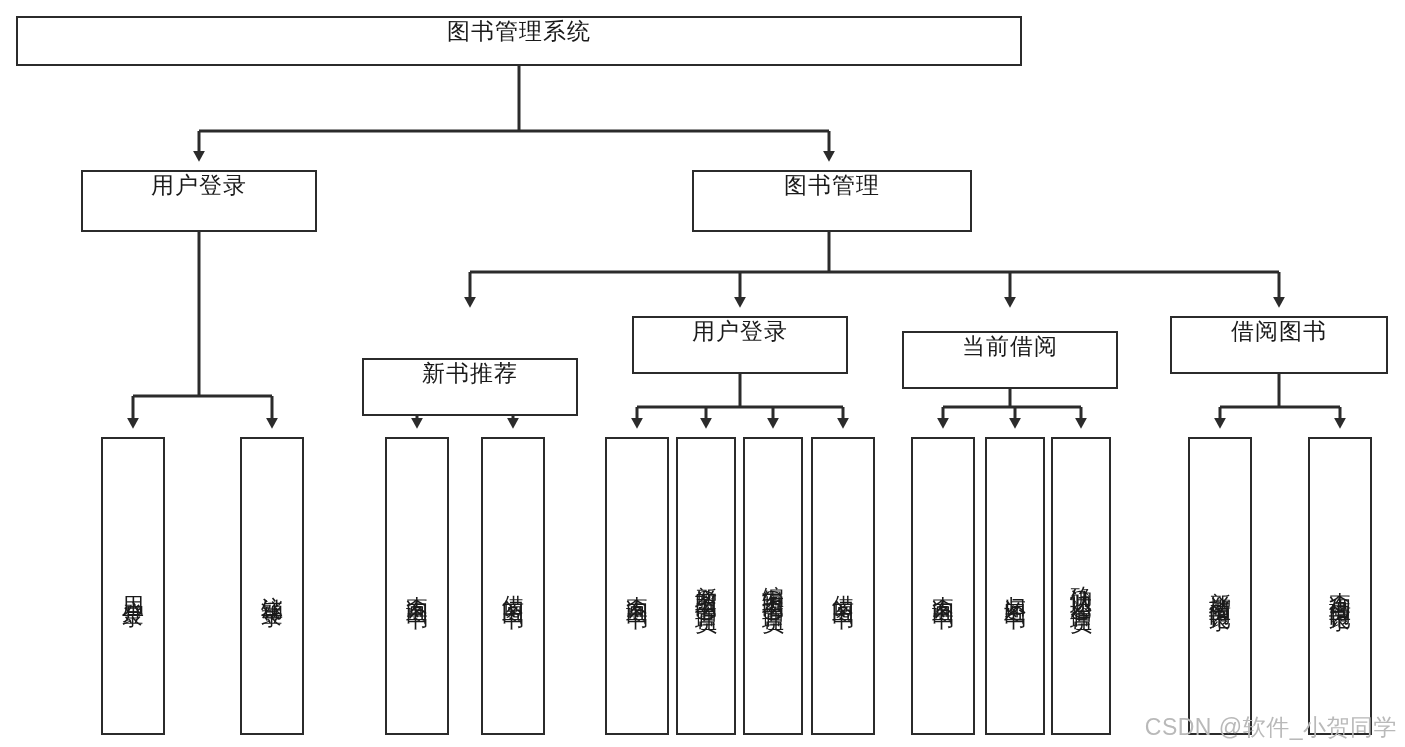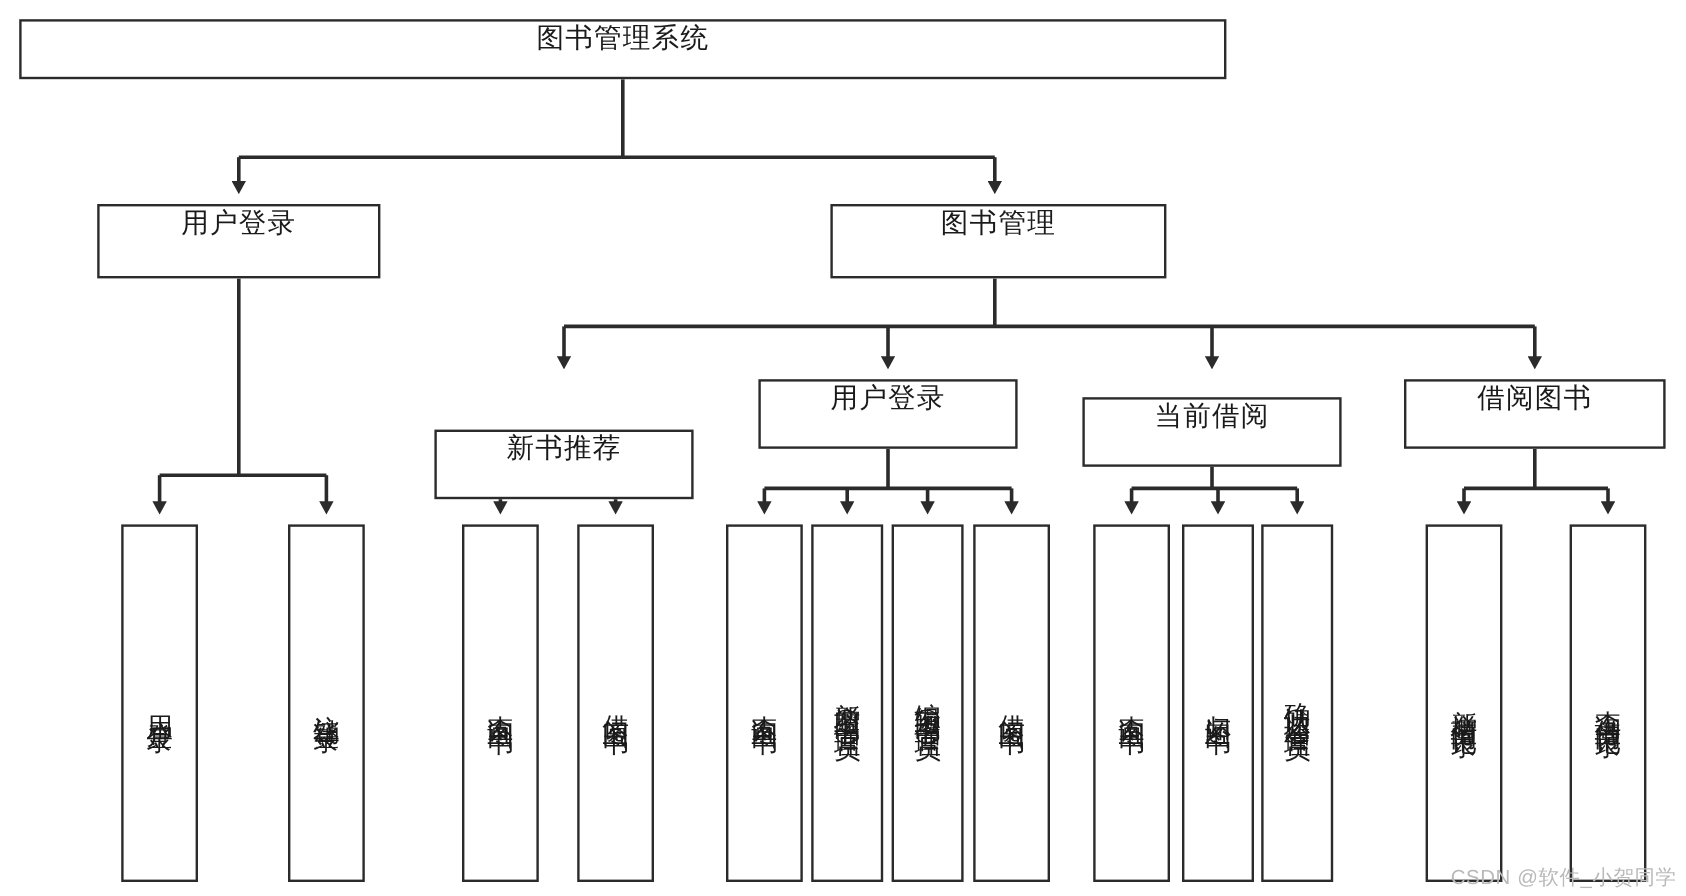--- a/index.html
+++ b/index.html
@@ -55,21 +55,21 @@
     font-size: 22px;
     letter-spacing: 4px;
     line-height: 1;
     white-space: nowrap;
     max-height: 272px;
   }
   #watermark {
     position: absolute;
     right: 8px;
     bottom: 4px;
-    font-size: 17px;
+    font-size: 23px;
     color: #b9b9b9;
     letter-spacing: 0.5px;
     white-space: nowrap;
   }
 </style>
 </head>
 <body>
 
 <div id="canvas">
 

